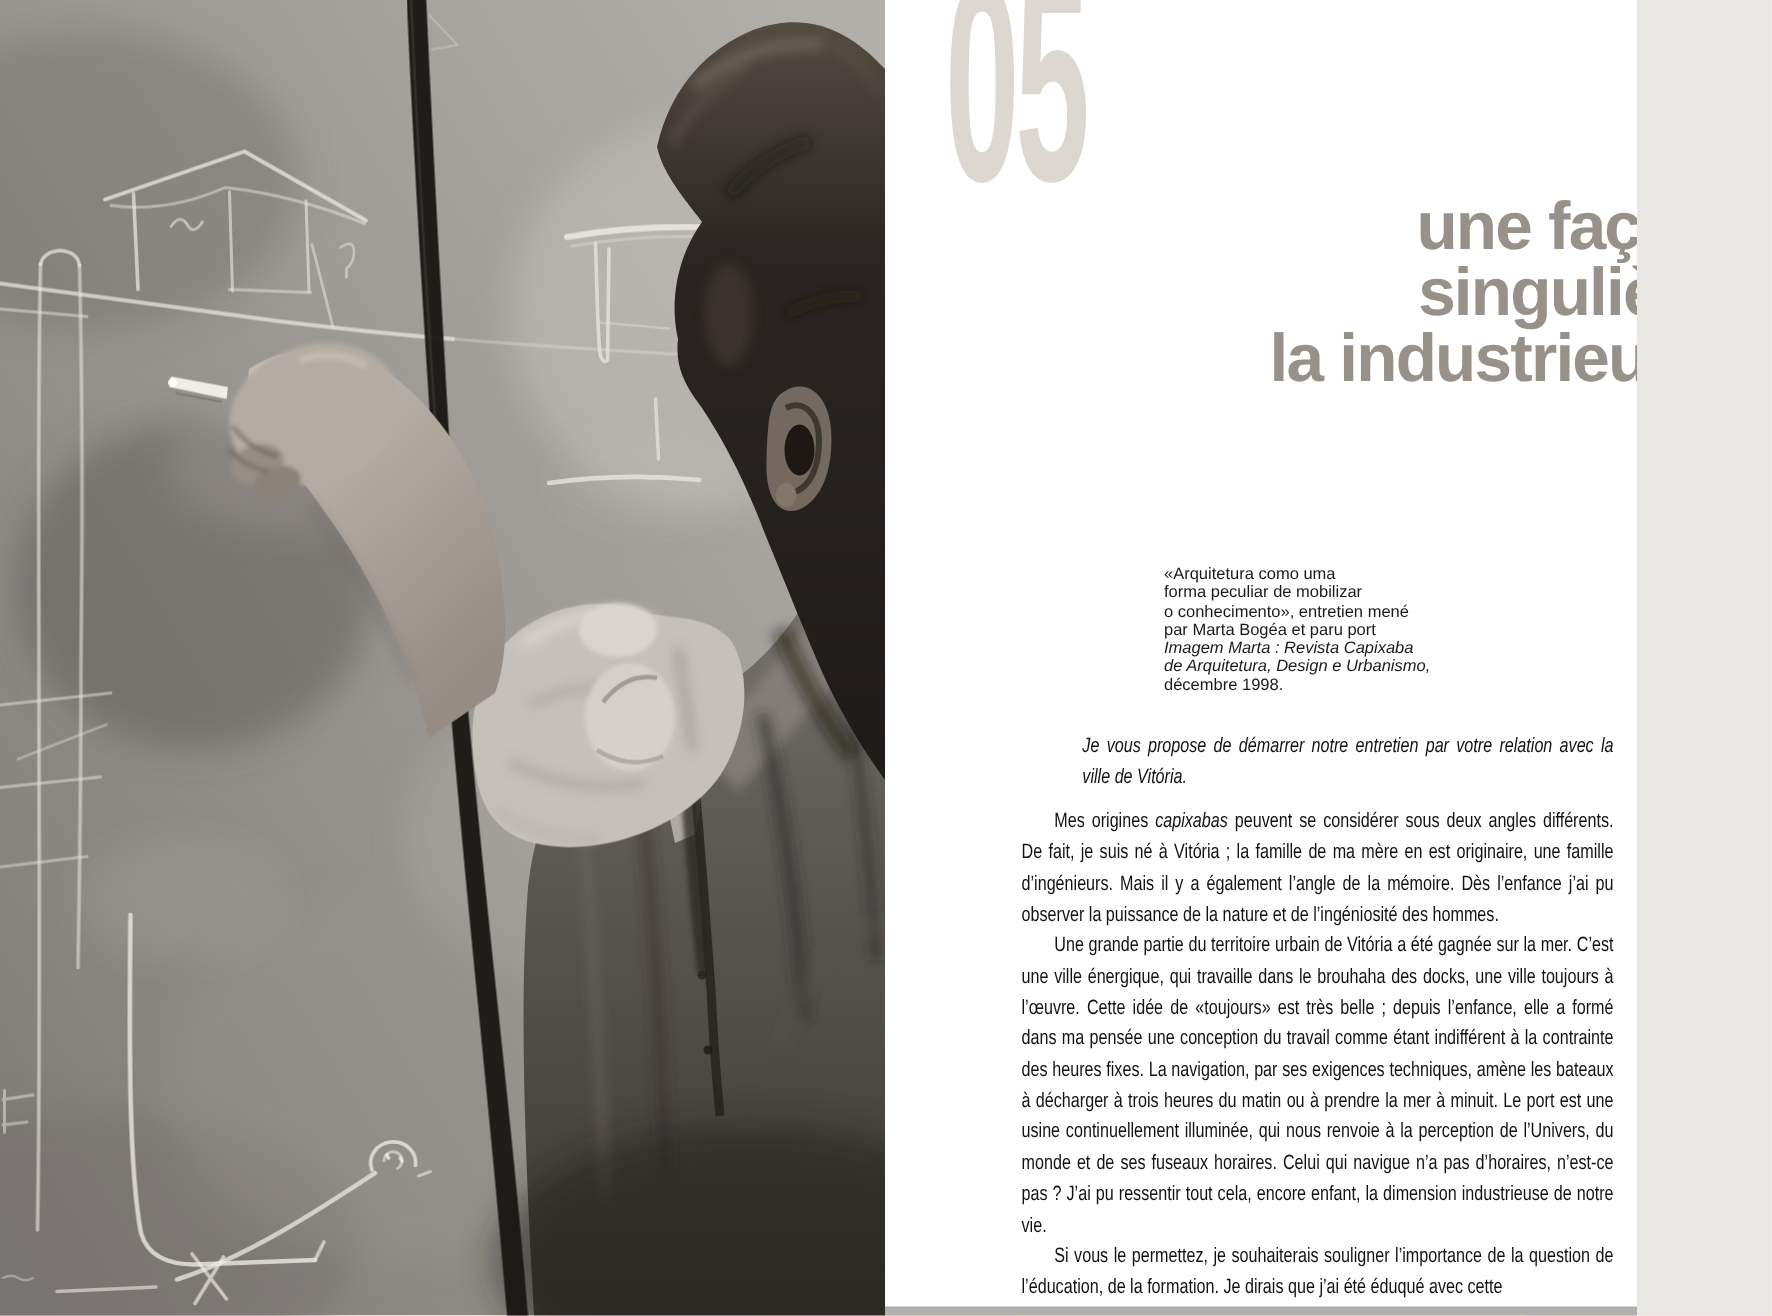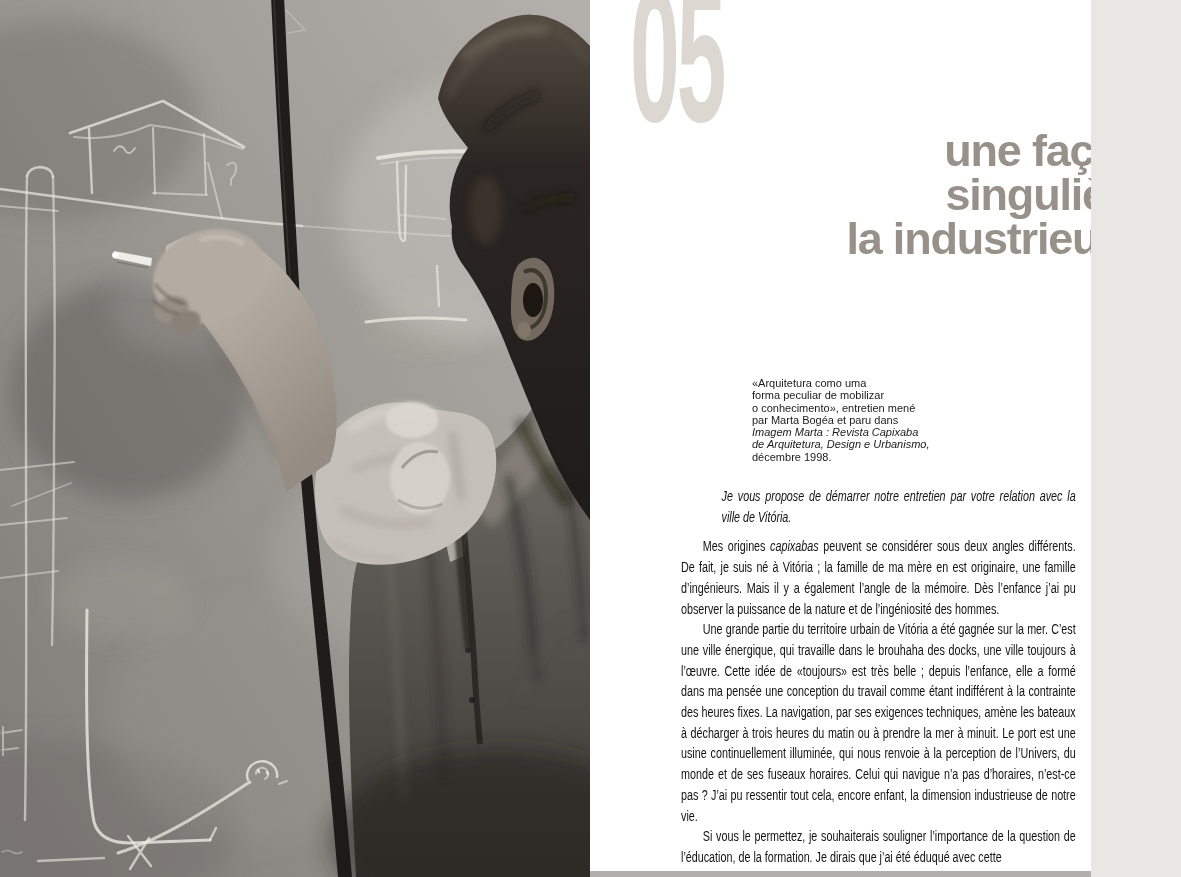--- a/index.html
+++ b/index.html
@@ -10,21 +10,21 @@
   .page-left{position:absolute;left:0;top:0;width:590px;height:877px;overflow:hidden;}
   .page-left svg{display:block;width:590px;height:877px;}
   
   .page-right{position:absolute;left:590px;top:0;width:591px;height:877px;background:#ffffff;}
   .chapter-number{position:absolute;left:40px;top:-40px;font-size:190px;line-height:1;
       font-weight:bold;letter-spacing:-6px;color:#dcd8d1;
       transform:scaleX(0.47);transform-origin:0 0;white-space:nowrap;}
   .chapter-title{position:absolute;right:35px;top:129px;text-align:right;
       font-weight:bold;font-size:45px;line-height:44px;letter-spacing:-1.2px;
       color:#97918a;white-space:nowrap;}
-  .citation{position:absolute;left:162px;top:377px;font-size:11px;line-height:12.3px;
+  .citation{position:absolute;left:186px;top:377px;font-size:11px;line-height:12.3px;
       color:#1a1a1a;letter-spacing:0;}
   .citation .it{font-style:italic;}
   .body-col{position:absolute;left:91px;top:487px;width:506px;
       transform:scaleX(0.78);transform-origin:0 0;
       font-size:13.8px;line-height:20.7px;color:#121212;text-align:justify;}
   .body-col p{margin:0;}
   .body-col p.question{margin:0 0 9px 52px;font-style:italic;}
   .body-col p.para{text-indent:28px;}
   .page-bottom-edge{position:absolute;left:0;right:0;bottom:0;height:6px;background:#b1afac;}
   .page-right-edge{position:absolute;top:0;right:0;bottom:0;width:5px;
@@ -228,21 +228,21 @@
     <h1 class="chapter-title" style="margin:0;">
       <div>une façon</div>
       <div>singulière</div>
       <div>la industrieuse</div>
     </h1>
 
     <div class="citation">
       <div>«Arquitetura como uma</div>
       <div>forma peculiar de mobilizar</div>
       <div>o conhecimento», entretien mené</div>
-      <div>par Marta Bogéa et paru dans</div>
+      <div>par Marta Bogéa et paru port</div>
       <div class="it">Imagem Marta : Revista Capixaba</div>
       <div class="it">de Arquitetura, Design e Urbanismo,</div>
       <div>décembre 1998.</div>
     </div>
 
     <div class="body-col">
         <p class="question">Je vous propose de démarrer notre entretien par votre relation avec la ville de Vitória.</p>
         <p class="para">Mes origines <i>capixabas</i> peuvent se considérer sous deux angles différents. De fait, je suis né à Vitória ; la famille de ma mère en est originaire, une famille d’ingénieurs. Mais il y a également l’angle de la mémoire. Dès l’enfance j’ai pu observer la puissance de la nature et de l’ingéniosité des hommes.</p>
         <p class="para">Une grande partie du territoire urbain de Vitória a été gagnée sur la mer. C’est une ville énergique, qui travaille dans le brouhaha des docks, une ville toujours à l’œuvre. Cette idée de «toujours» est très belle ; depuis l’enfance, elle a formé dans ma pensée une conception du travail comme étant indifférent à la contrainte des heures fixes. La navigation, par ses exigences techniques, amène les bateaux à décharger à trois heures du matin ou à prendre la mer à minuit. Le port est une usine continuellement illuminée, qui nous renvoie à la perception de l’Univers, du monde et de ses fuseaux horaires. Celui qui navigue n’a pas d’horaires, n’est-ce pas ? J’ai pu ressentir tout cela, encore enfant, la dimension industrieuse de notre vie.</p>
         <p class="para">Si vous le permettez, je souhaiterais souligner l’importance de la question de l’éducation, de la formation. Je dirais que j’ai été éduqué avec cette</p>

